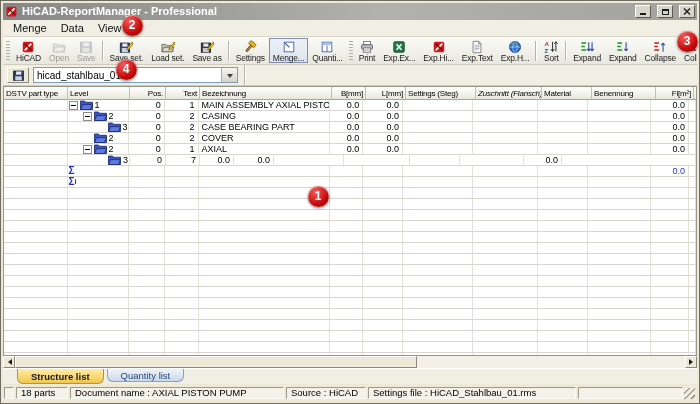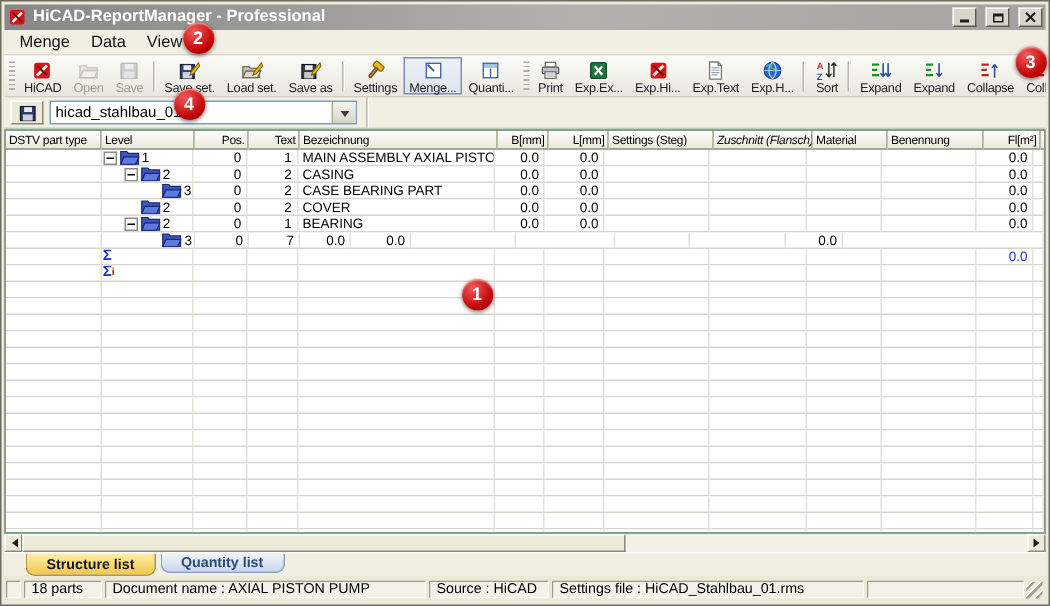--- a/index.html
+++ b/index.html
@@ -84,21 +84,21 @@
   .sb-btn{flex:0 0 12px;background:#ece9d8;border:1px solid;border-color:#fff #8a887a #8a887a #fff;
           display:flex;align-items:center;justify-content:center;box-sizing:border-box;}
   .tri-left{width:0;height:0;border:3px solid transparent;border-right:4px solid #1c1c1c;margin-left:-2px;}
   .tri-right{width:0;height:0;border:3px solid transparent;border-left:4px solid #1c1c1c;margin-right:-2px;}
   .sb-thumb{flex:0 0 402px;background:#ece9d8;border:1px solid;border-color:#fff #8a887a #8a887a #fff;box-sizing:border-box;}
   .sb-track{flex:1;}
   
   .tabrow{flex:0 0 15px;display:flex;align-items:stretch;gap:3px;background:#f1efe4;padding-left:14px;
           border-top:1px solid #fff;}
   .tab{display:flex;align-items:center;padding:0 13px;font-size:9.5px;white-space:nowrap;
-       border:1px solid #8aa0c0;border-top:none;border-radius:0 0 6px 6px;box-sizing:border-box;font-weight:bold;}
+       border:1px solid #8aa0c0;border-top:none;border-radius:0 0 6px 6px;box-sizing:border-box;}
   .tab.active{background:linear-gradient(#ffeda6,#f1c74c);border-color:#b5943c;
               font-weight:bold;color:#15152a;}
   .tab.inactive{background:linear-gradient(#eef3fa,#ccd9ea);color:#2a4a7a;height:13px;align-self:flex-start;}
   
   .statusbar{flex:0 0 15px;display:flex;align-items:center;gap:2px;background:#ece9d8;
              padding:1px 14px 1px 1px;position:relative;}
   .seg{height:12px;box-sizing:border-box;display:flex;align-items:center;
        border:1px solid;border-color:#9d9a8d #fcfcf6 #fcfcf6 #9d9a8d;border-radius:1px;
        background:#f4f2e8;font-size:9.5px;line-height:10px;padding:0 4px;
        white-space:nowrap;overflow:hidden;flex:0 0 auto;}
@@ -487,21 +487,21 @@
             <span class="folder">
               <svg viewBox="0 0 13 10">
                 <path d="M0.5 1 h4 l1 1.3 h7 v7.2 h-12 Z" fill="#3a55c4" stroke="#19276b" stroke-width="0.8"></path>
                 <path d="M0.5 9.5 L2.6 4.6 h10 L10.4 9.5 Z" fill="#5d7ae0" stroke="#19276b" stroke-width="0.8"></path>
               </svg>
             </span>
             <span class="nodelabel">2</span>
           </div>
           <div class="tcell r" style="width: 36px;">0</div>
           <div class="tcell r" style="width: 34px;">1</div>
-          <div class="tcell" style="width: 132px;">BEARING</div>
+          <div class="tcell" style="width: 132px;">AXIAL</div>
           <div class="tcell r" style="width: 34px;">0.0</div>
           <div class="tcell r" style="width: 40px;">0.0</div>
           <div class="tcell" style="width: 70px;"></div>
           <div class="tcell" style="width: 66px;"></div>
           <div class="tcell" style="width: 50px;"></div>
           <div class="tcell" style="width: 64px;"></div>
           <div class="tcell r" style="width: 38px;">0.0</div>
           <div class="tcell" style="flex: 1 1 0%;"></div>
         </div>
         <div class="trow">

